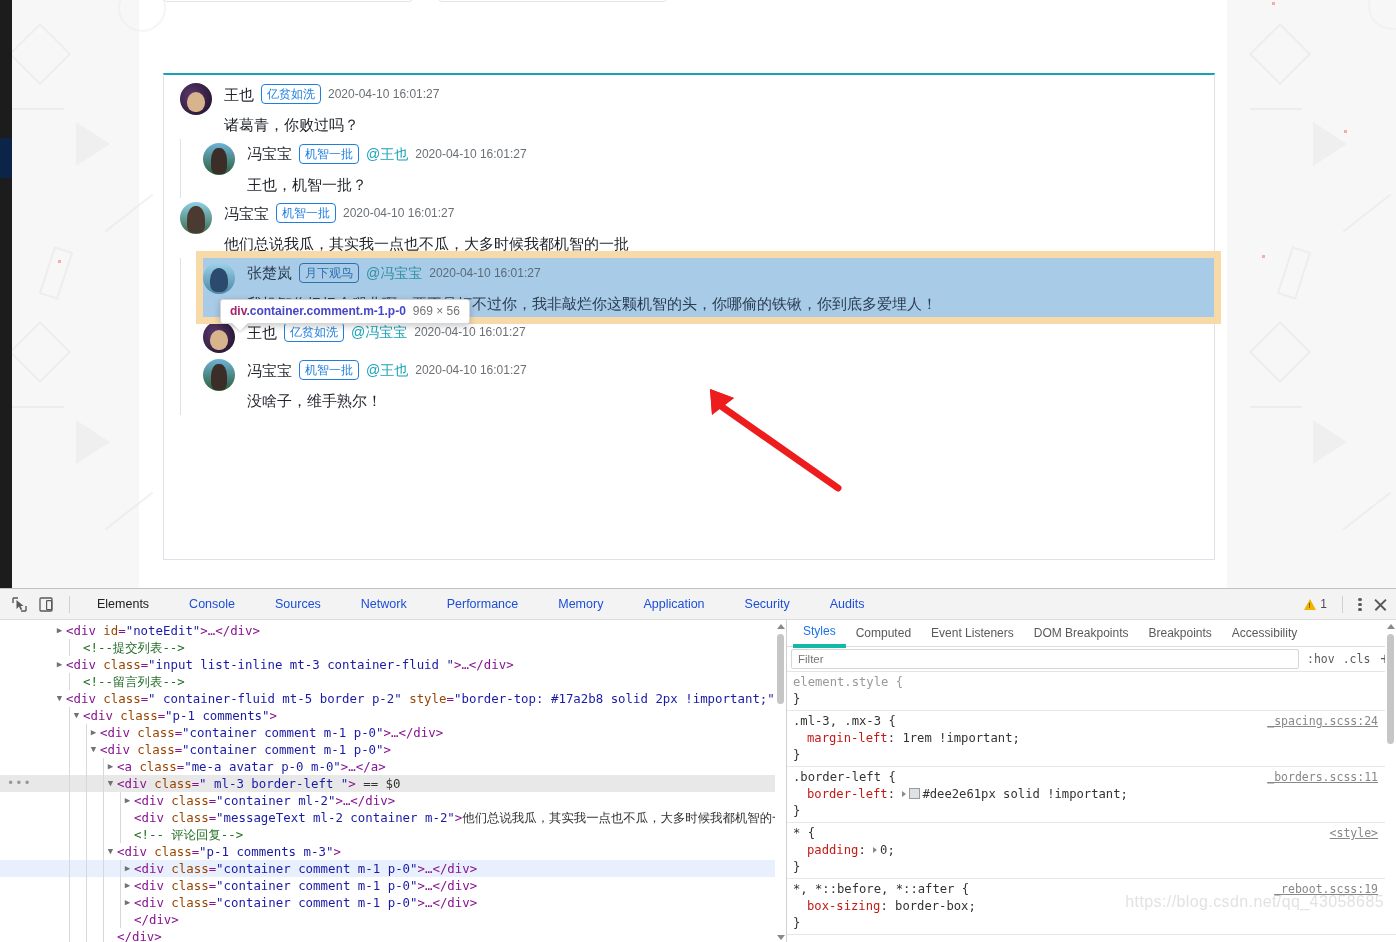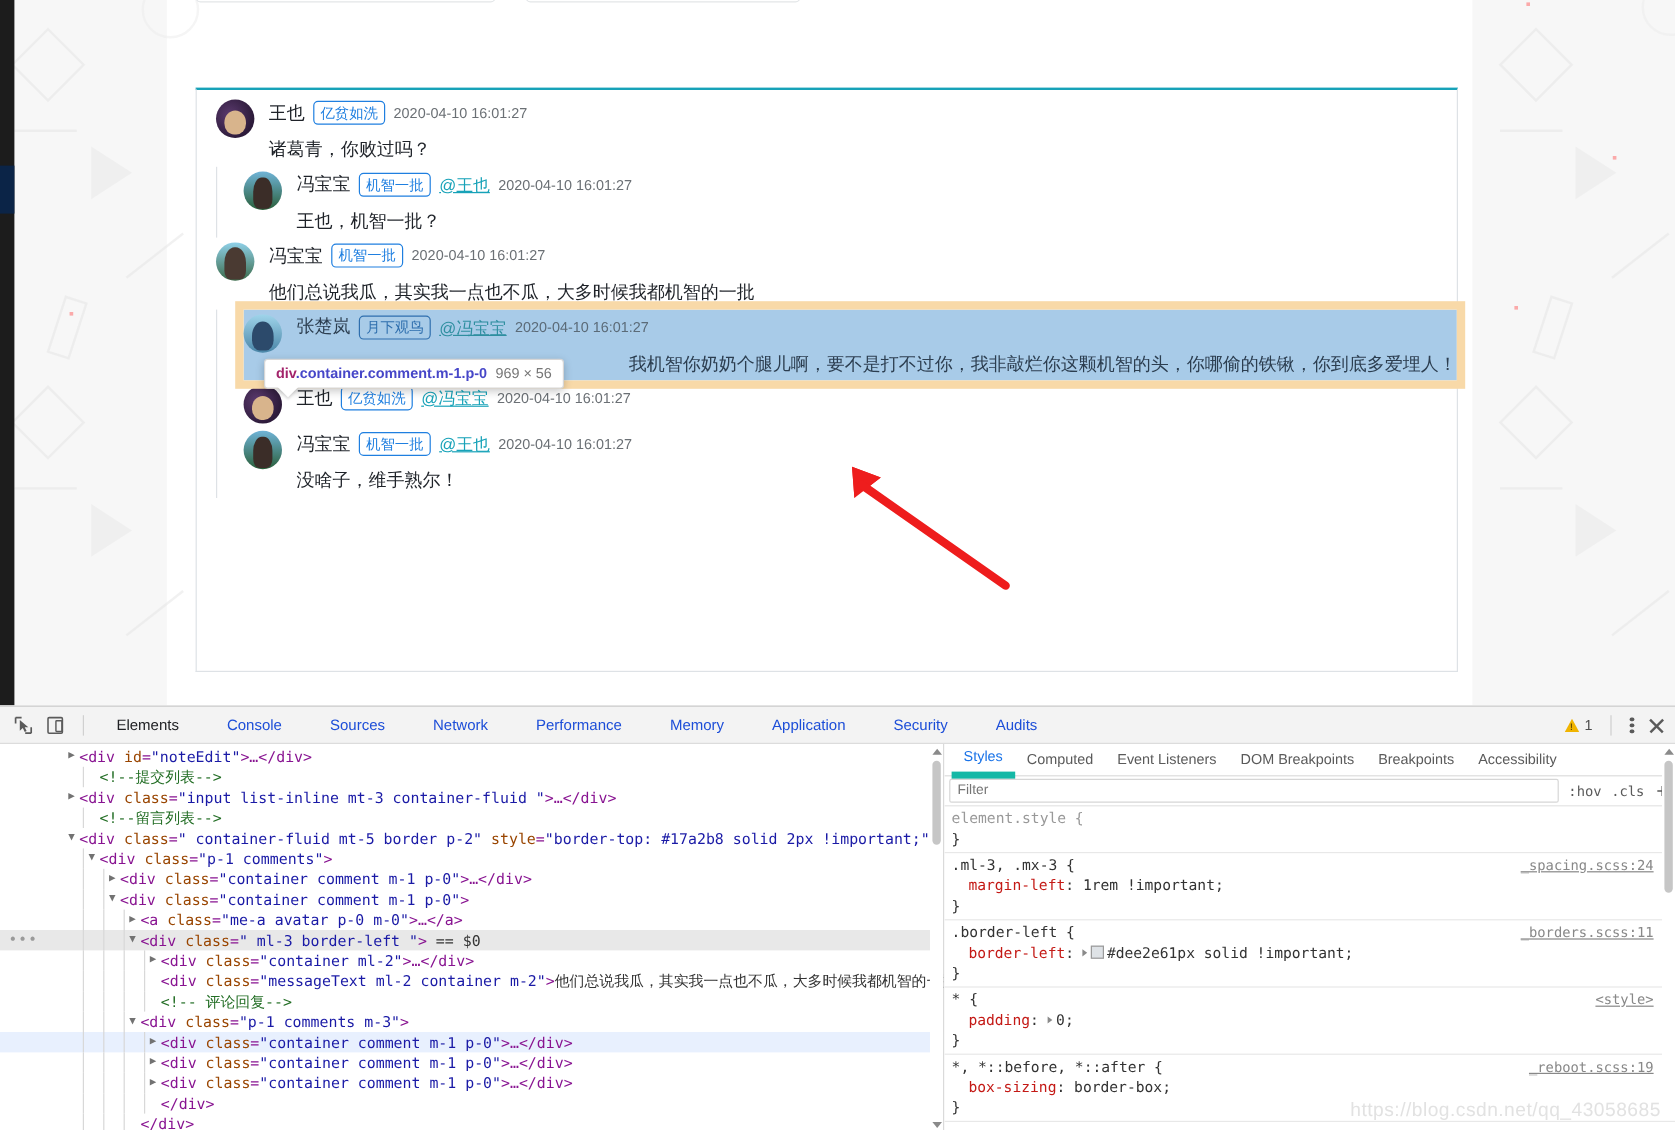--- a/index.html
+++ b/index.html
@@ -61,32 +61,32 @@
   .avatar.a-feng2::after{content:"";position:absolute;left:7px;top:4px;width:18px;height:27px;background:#4a3a32;border-radius:48% 48% 28% 28%;}
   .avatar.a-zhang{background:linear-gradient(180deg,#9fd4ea 0%,#4a86a8 100%);}
   .avatar.a-zhang::after{content:"";position:absolute;left:7px;top:6px;width:18px;height:24px;background:#2c4a6b;border-radius:50% 50% 35% 35%;}
   .c-body{margin-left:12px;flex:1;min-width:0;}
   .c-head{display:flex;align-items:center;gap:7px;line-height:1;height:26px;}
   .c-name{font-size:15px;color:#1f2329;white-space:nowrap;}
   .c-tag{
     font-size:12px;color:#1f7fe0;border:1px solid #1f7fe0;border-radius:4px;
     padding:3px 5px;line-height:1;white-space:nowrap;
   }
-  .c-at{font-size:14px;color:#17a2b8;white-space:nowrap;text-decoration:underline;}
+  .c-at{font-size:14px;color:#17a2b8;white-space:nowrap;}
   .c-time{font-size:12px;color:#6b7075;white-space:nowrap;}
   .c-text{font-size:15px;color:#1f2329;margin-top:7px;line-height:1.5;white-space:nowrap;}
   .nest{border-left:1px solid #dee2e6;margin-left:16px;padding-left:22px;}
   .lvl1{padding-left:16px;}
 
   
   .hl{
     background:#a8cbe8;outline:7px solid #f8d9a8;outline-offset:0;
     position:relative;z-index:3;
   }
-  .hl .c-name,.hl .c-text{color:#2c3e50;text-align:right;}
+  .hl .c-name,.hl .c-text{color:#2c3e50;}
   .hl .c-tag{color:#2f6fae;border-color:#2f6fae;}
   .hl .c-at{color:#2f8fa0;}
   .hl .c-time{color:#5b6b78;}
 
   
   .insp-tip{
     position:absolute;left:220px;top:299px;z-index:20;
     background:#fff;border:1px solid #d6d6d6;border-radius:3px;
     box-shadow:0 2px 7px rgba(0,0,0,.22);
     padding:4px 9px 5px 9px;font-size:12px;white-space:nowrap;
@@ -156,21 +156,21 @@
   .dom-scroll{position:absolute;right:0;top:0;width:11px;height:324px;background:#fff;}
   .dom-scroll .th{position:absolute;left:2px;top:14px;width:7px;height:70px;background:#c6c6c6;border-radius:4px;}
   .sb-arrow{position:absolute;left:2px;width:0;height:0;border-left:4px solid transparent;border-right:4px solid transparent;}
   .sb-up{top:4px;border-bottom:5px solid #8a8a8a;}
   .sb-dn{bottom:4px;border-top:5px solid #8a8a8a;}
 
   
   .st-tabs{height:26px;border-bottom:1px solid #dcdcdc;display:flex;align-items:center;
     font-family:"Liberation Sans","DejaVu Sans",sans-serif;padding-left:6px;}
   .st-tab{font-size:12px;color:#5a5a5a;padding:0 10px;line-height:25px;cursor:pointer;white-space:nowrap;}
-  .st-tab.active{color:#1a73e8;border-bottom:6px solid #14b8a6;line-height:25px;}
+  .st-tab.active{color:#1a73e8;border-bottom:4px solid #14b8a6;line-height:25px;}
   .st-filterbar{height:24px;border-bottom:1px solid #e4e4e4;display:flex;align-items:center;position:relative;}
   .st-filter{
     flex:1;margin:2px 4px;height:18px;border:1px solid #d6d6d6;border-radius:2px;
     font-family:"Liberation Sans",sans-serif;font-size:11.5px;color:#757575;
     padding-left:6px;display:flex;align-items:center;background:#fff;
   }
   .st-hov,.st-cls{font-family:"DejaVu Sans Mono",monospace;font-size:11.5px;color:#5a5a5a;padding:0 4px;cursor:pointer;}
   .st-plus{font-size:16px;color:#5a5a5a;padding:0 6px;cursor:pointer;line-height:1;}
   .st-body{position:relative;font-size:12.2px;line-height:17px;color:#333;}
   .rule{border-bottom:1px solid #e8e8e8;padding:2px 0 2px 6px;position:relative;}
@@ -178,21 +178,21 @@
   .sel-txt{color:#333;}
   .sel-txt.dim{color:#999;}
   .prop{color:#c41a16;padding-left:14px;}
   .val{color:#333;}
   .tri{display:inline-block;width:0;height:0;border-left:4px solid #8a8a8a;border-top:3px solid transparent;border-bottom:3px solid transparent;margin-right:3px;vertical-align:1px;}
   .swatch{display:inline-block;width:9px;height:9px;border:1px solid #9a9a9a;background:#dee2e6;vertical-align:-1px;margin-right:2px;}
   .st-scroll{position:absolute;right:0;top:0;width:11px;height:298px;background:#fff;}
   .st-scroll .th{position:absolute;left:2px;top:14px;width:7px;height:110px;background:#c6c6c6;border-radius:4px;}
 
   .watermark{
-    position:absolute;right:12px;bottom:8px;font-size:16px;color:#e2e2e2;
+    position:absolute;right:12px;bottom:32px;font-size:16px;color:#e2e2e2;
     font-family:"Liberation Sans",sans-serif;letter-spacing:.4px;z-index:5;pointer-events:none;
     white-space:nowrap;
   }
 </style>
 </head>
 <body>
 
 <div id="page">
 
   <div id="page-white"></div>

